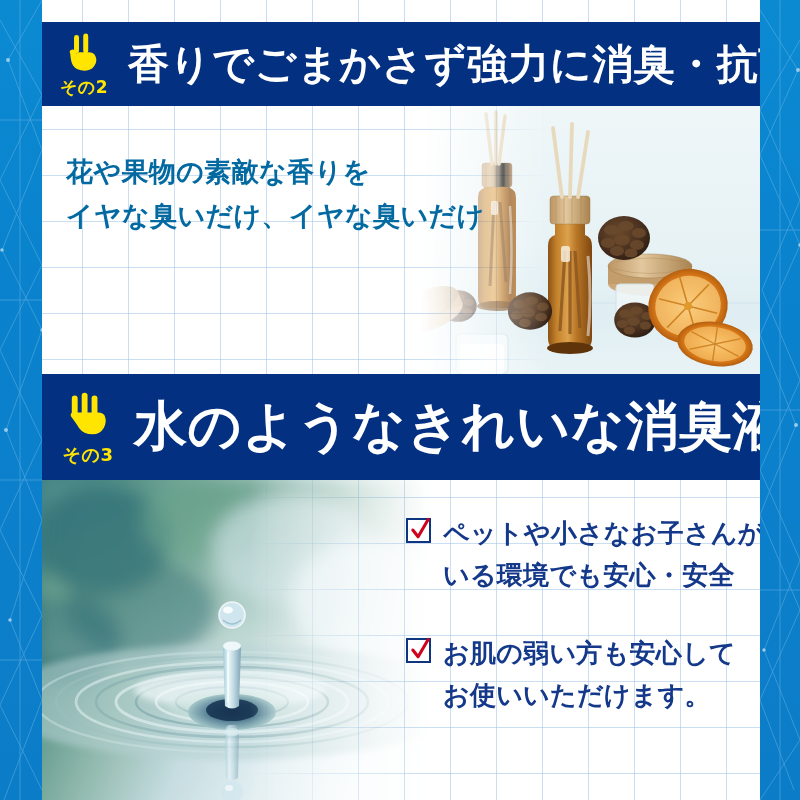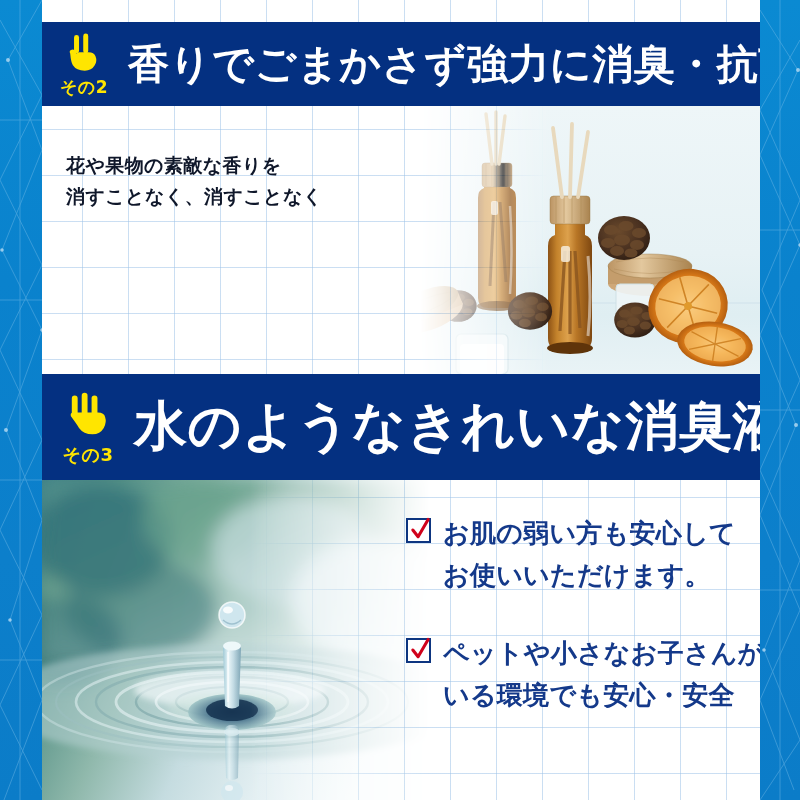--- a/index.html
+++ b/index.html
@@ -125,22 +125,22 @@
     right: 0;
     height: 268px;
     overflow: hidden;
   }
 
   .section-two .copy {
     position: absolute;
     top: 44px;
     left: 24px;
     z-index: 2;
-    color: #0f172a;
-    font-size: 19px;
+    color: #0369a1;
+    font-size: 27px;
     line-height: 1.62;
     font-weight: 600;
     letter-spacing: 0.4px;
     white-space: nowrap;
     font-family: "DejaVu Sans", "Liberation Sans", sans-serif;
   }
   .section-two .copy div { margin: 0; }
 
   
   .photo-diffuser {
@@ -473,21 +473,21 @@
               <rect x="0" y="0" width="52" height="40" rx="5" fill="#f0f7f9" opacity="0.95"></rect>
               <rect x="0" y="0" width="52" height="40" rx="5" fill="none" stroke="#cfe2e7" stroke-width="1.2"></rect>
               <rect x="4" y="10" width="44" height="30" rx="4" fill="#ffffff" opacity="0.85"></rect>
             </g>
           </g>
         </svg>
       </div>
 
       <div class="copy">
         <div>花や果物の素敵な香りを</div>
-        <div>消すことなく、消すことなく</div>
+        <div>イヤな臭いだけ、イヤな臭いだけ</div>
       </div>
     </div>
 
     <div class="band band--three">
       <div class="badge">
         <svg class="badge-hand" viewBox="0 0 60 60">
           <g fill="#ffe500">
             <rect x="12" y="5" width="6.5" height="25" rx="3.2"></rect>
             <rect x="23" y="2" width="6.5" height="28" rx="3.2"></rect>
             <rect x="34" y="5" width="6.5" height="25" rx="3.2"></rect>
@@ -590,42 +590,42 @@
           <g opacity="0.75">
             <path d="M183 250 q0 -5 7 -5 q7 0 7 5 l-1 48 q-6 4 -12 0 z" fill="url(#colGrad)" opacity="0.8"></path>
             <ellipse cx="190" cy="252" rx="8" ry="4" fill="#dff0f4" opacity="0.85"></ellipse>
             <circle cx="190" cy="312" r="11" fill="#cfe6ee" opacity="0.85"></circle>
             <ellipse cx="187" cy="308" rx="4" ry="3" fill="#ffffff" opacity="0.8"></ellipse>
           </g>
         </svg>
       </div>
 
       <div class="check-list">
+
+        <div class="check-item">
+          <span class="check-box">
+            <svg viewBox="0 0 24 28">
+              <path d="M4 14 L9.5 21 L20 3" stroke="#d0021b" stroke-width="3.2" fill="none" stroke-linecap="round" stroke-linejoin="round"></path>
+            </svg>
+          </span>
+          <span class="check-text">
+            <div>ペットや小さなお子さんが</div>
+            <div>いる環境でも安心・安全</div>
+          </span>
+        </div>
 
         <div class="check-item">
           <span class="check-box">
             <svg viewBox="0 0 24 28">
               <path d="M4 14 L9.5 21 L20 3" stroke="#d0021b" stroke-width="3.2" fill="none" stroke-linecap="round" stroke-linejoin="round"></path>
             </svg>
           </span>
           <span class="check-text">
             <div>お肌の弱い方も安心して</div>
             <div>お使いいただけます。</div>
           </span>
         </div>
 
-        <div class="check-item">
-          <span class="check-box">
-            <svg viewBox="0 0 24 28">
-              <path d="M4 14 L9.5 21 L20 3" stroke="#d0021b" stroke-width="3.2" fill="none" stroke-linecap="round" stroke-linejoin="round"></path>
-            </svg>
-          </span>
-          <span class="check-text">
-            <div>ペットや小さなお子さんが</div>
-            <div>いる環境でも安心・安全</div>
-          </span>
-        </div>
-
       </div>
     </div>
 
   </div>
 </div>
 
 </body></html>

